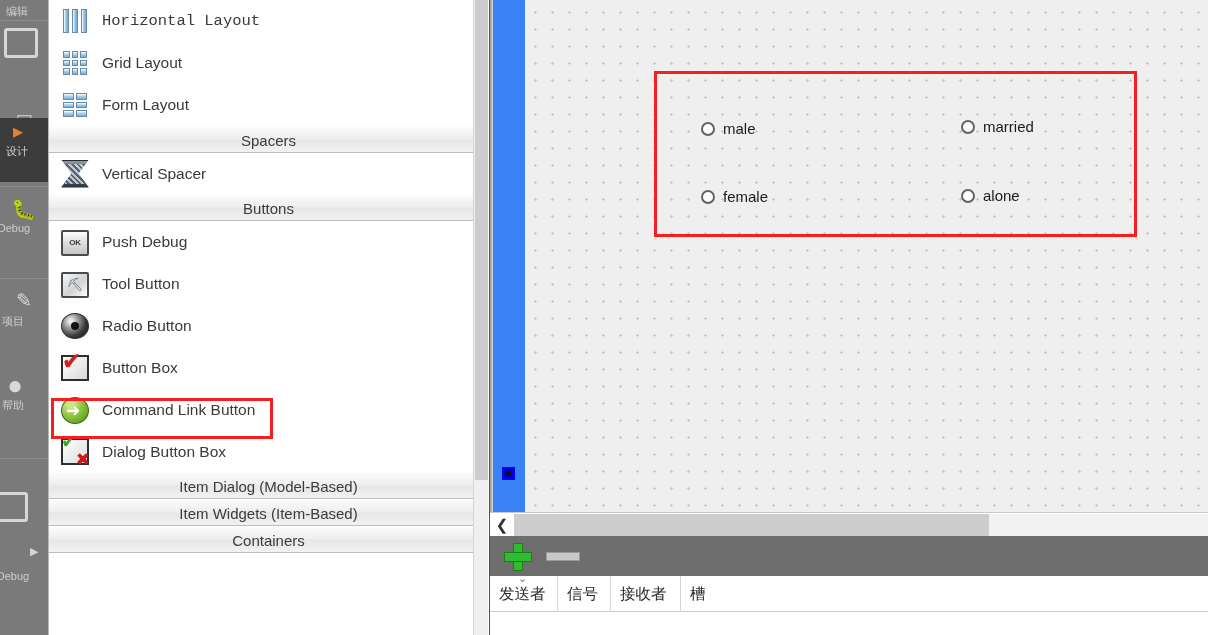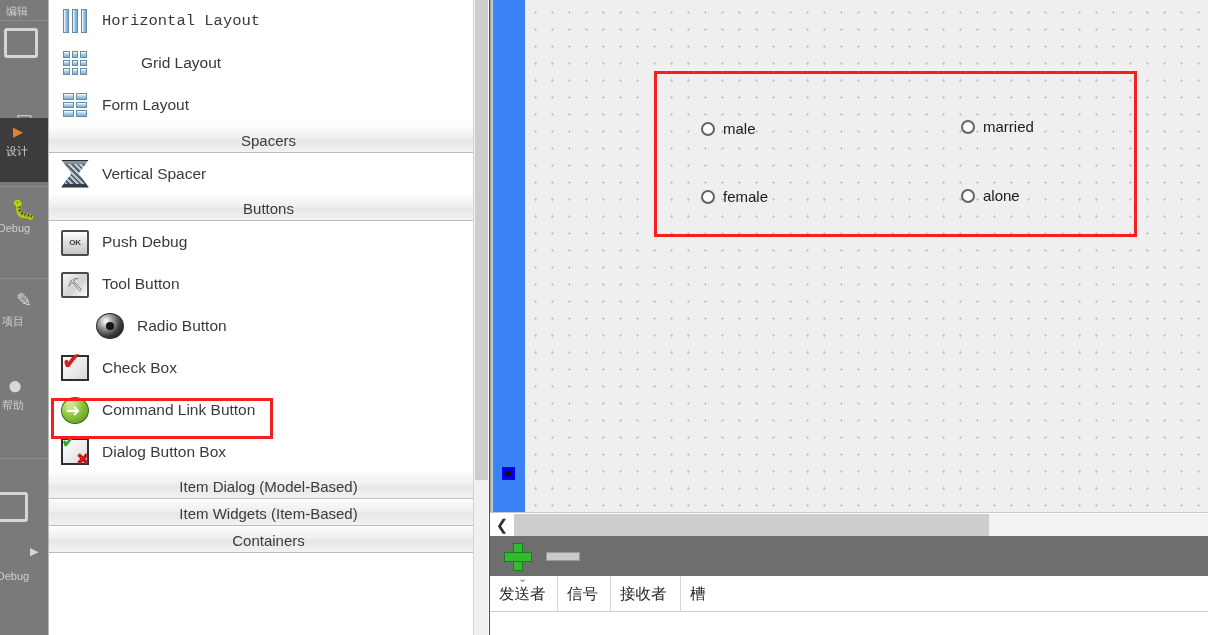--- a/index.html
+++ b/index.html
@@ -329,21 +329,21 @@
   <div class="widgetbox">
 
     <div class="wb-item" style="height:42px;font-family:Liberation Mono, monospace;">
       <span class="wb-icon ic-hlayout">
           <i></i>
           <i></i>
           <i></i>
         </span>
       <span class="wb-item-label">Horizontal Layout</span>
     </div>
-    <div class="wb-item" style="height:42px;gap:39px;">
+    <div class="wb-item" style="height:42px;">
       <span class="wb-icon ic-grid">
           <i></i>
           <i></i>
           <i></i>
           <i></i>
           <i></i>
           <i></i>
           <i></i>
           <i></i>
           <i></i>
@@ -370,27 +370,27 @@
 
     <div class="wb-header">Buttons</div>
     <div class="wb-item" style="height:42px;">
       <span class="wb-icon ic-push">OK</span>
       <span class="wb-item-label">Push Debug</span>
     </div>
     <div class="wb-item" style="height:42px;">
       <span class="wb-icon ic-tool">⛏</span>
       <span class="wb-item-label">Tool Button</span>
     </div>
-    <div class="wb-item" style="height:42px;margin-left:35px;">
+    <div class="wb-item" style="height:42px;">
       <span class="wb-icon ic-radio"></span>
       <span class="wb-item-label">Radio Button</span>
     </div>
     <div class="wb-item" style="height:42px;">
       <span class="wb-icon ic-check"></span>
-      <span class="wb-item-label">Check Box</span>
+      <span class="wb-item-label">Button Box</span>
     </div>
     <div class="wb-item" style="height:42px;">
       <span class="wb-icon ic-cmdlink"></span>
       <span class="wb-item-label">Command Link Button</span>
     </div>
     <div class="wb-item" style="height:41px;">
       <span class="wb-icon ic-dlgbox"></span>
       <span class="wb-item-label">Dialog Button Box</span>
     </div>
 

